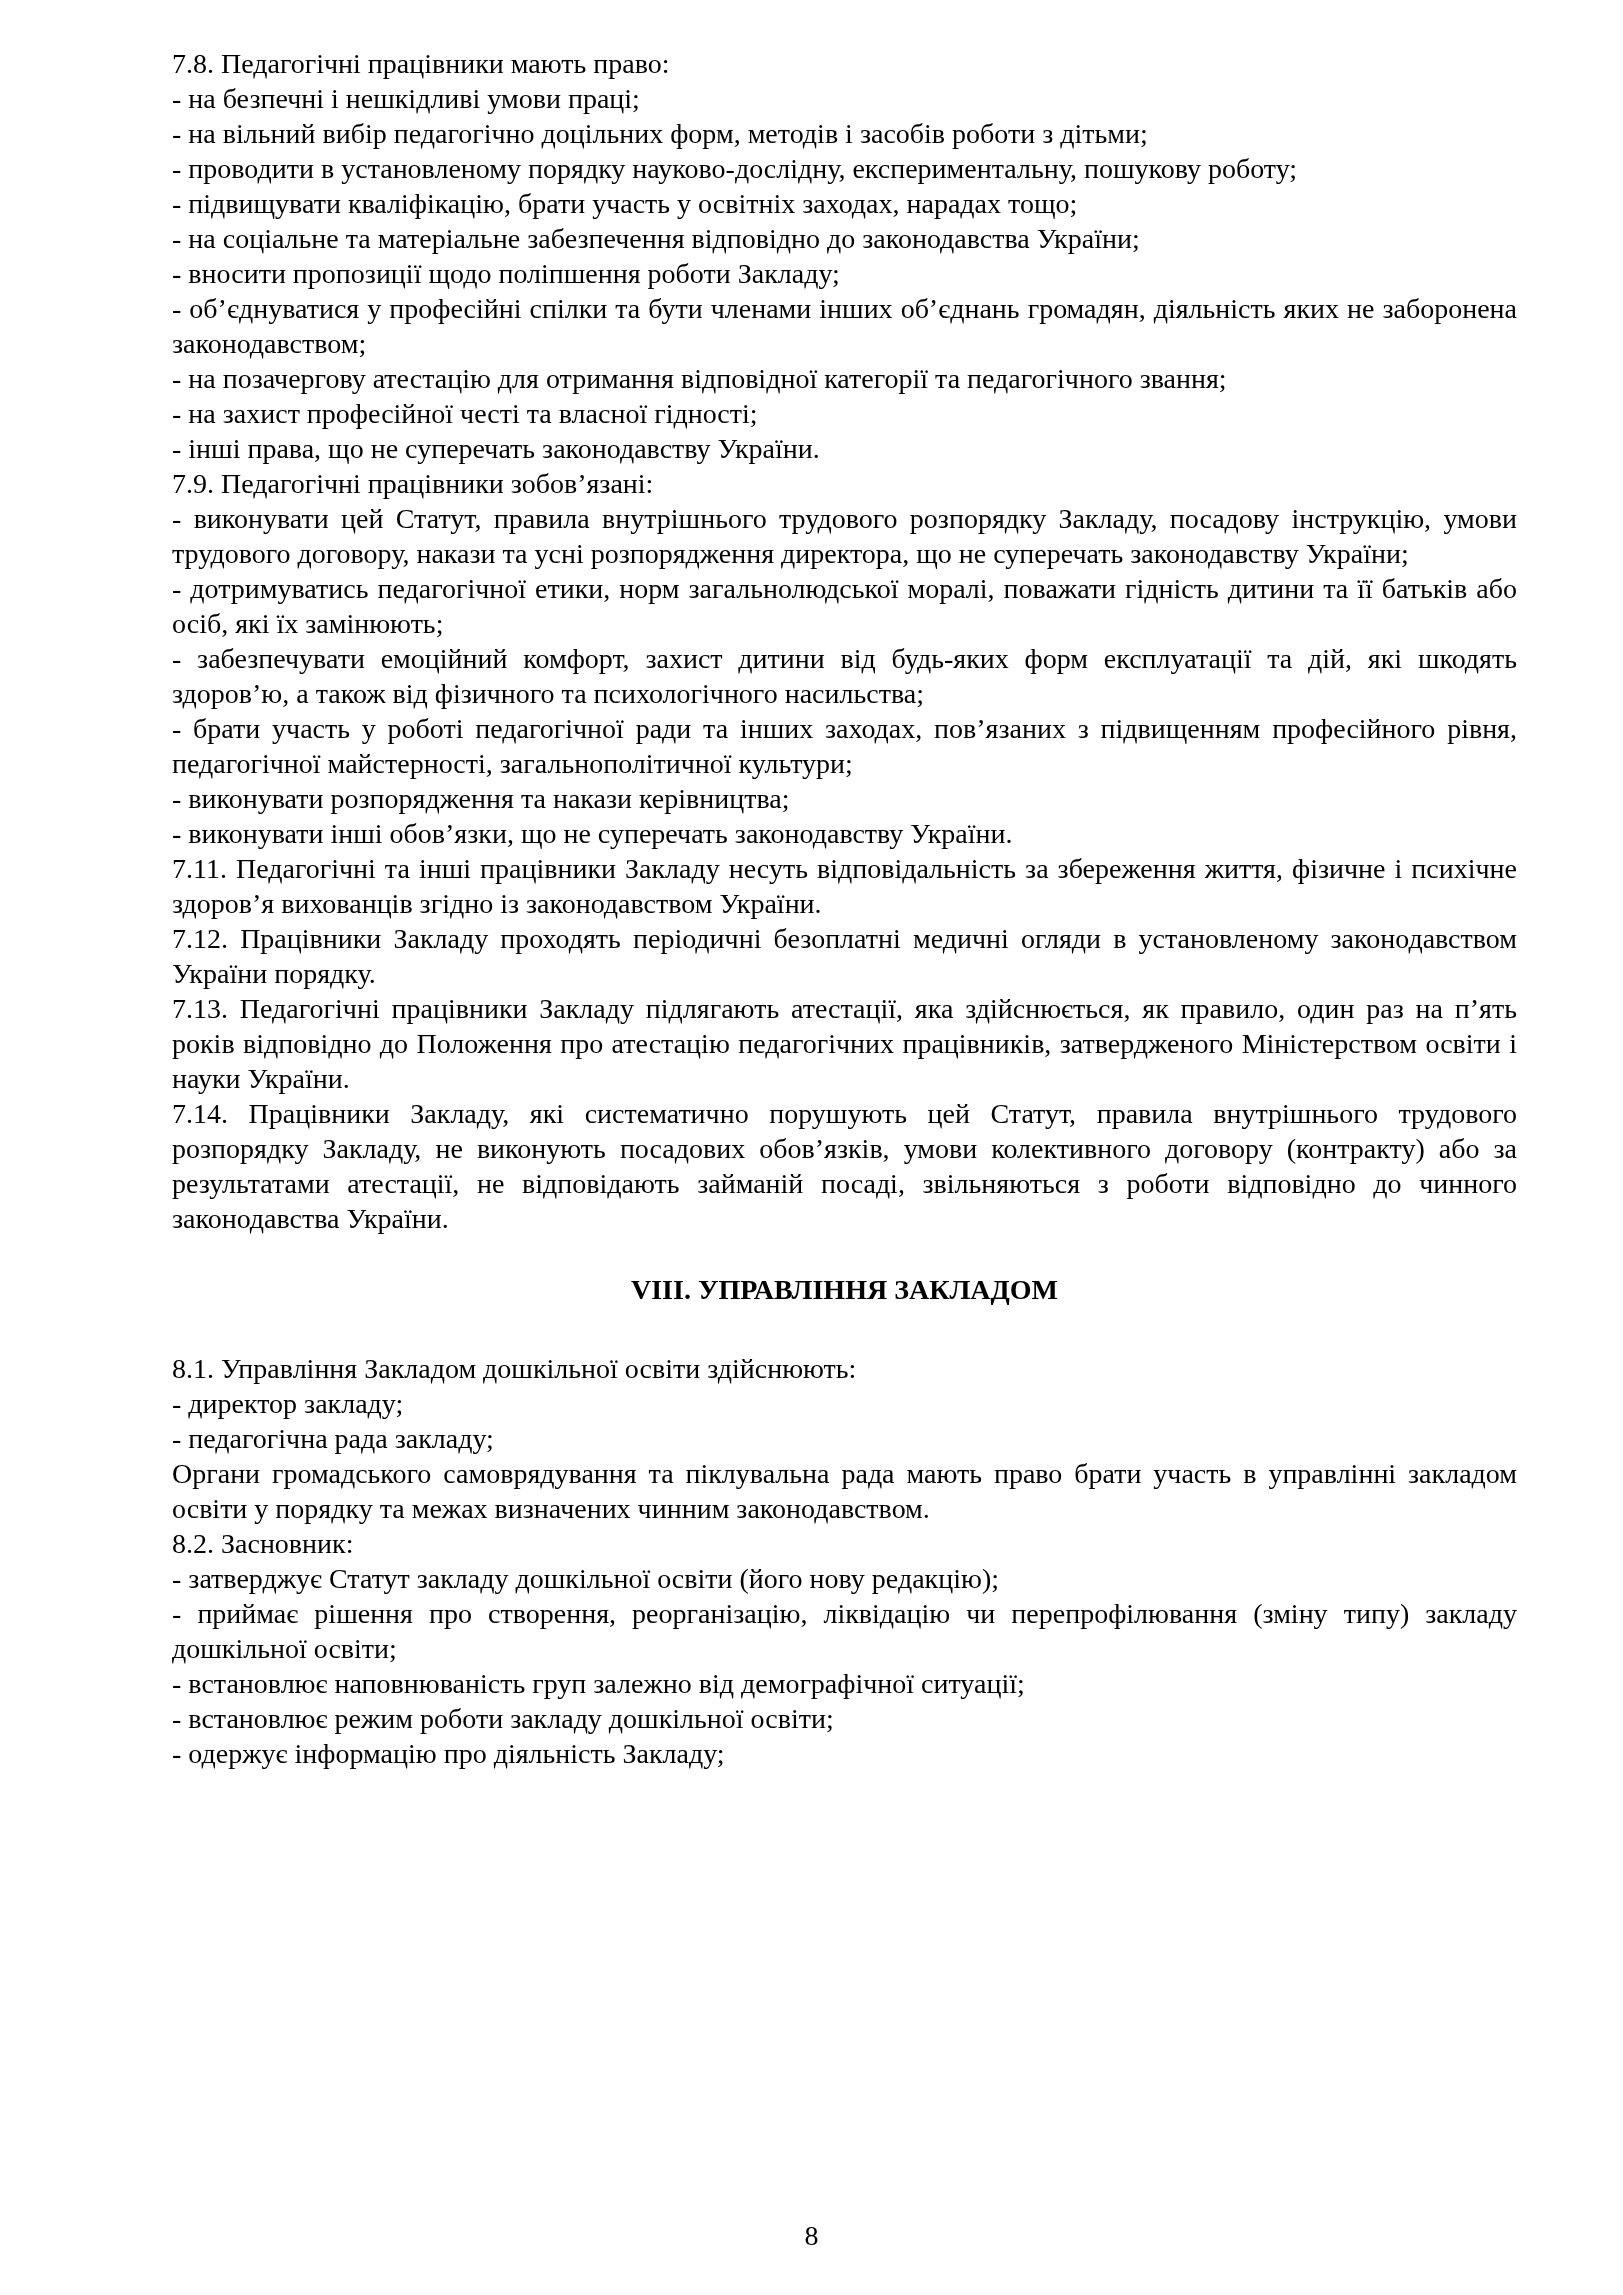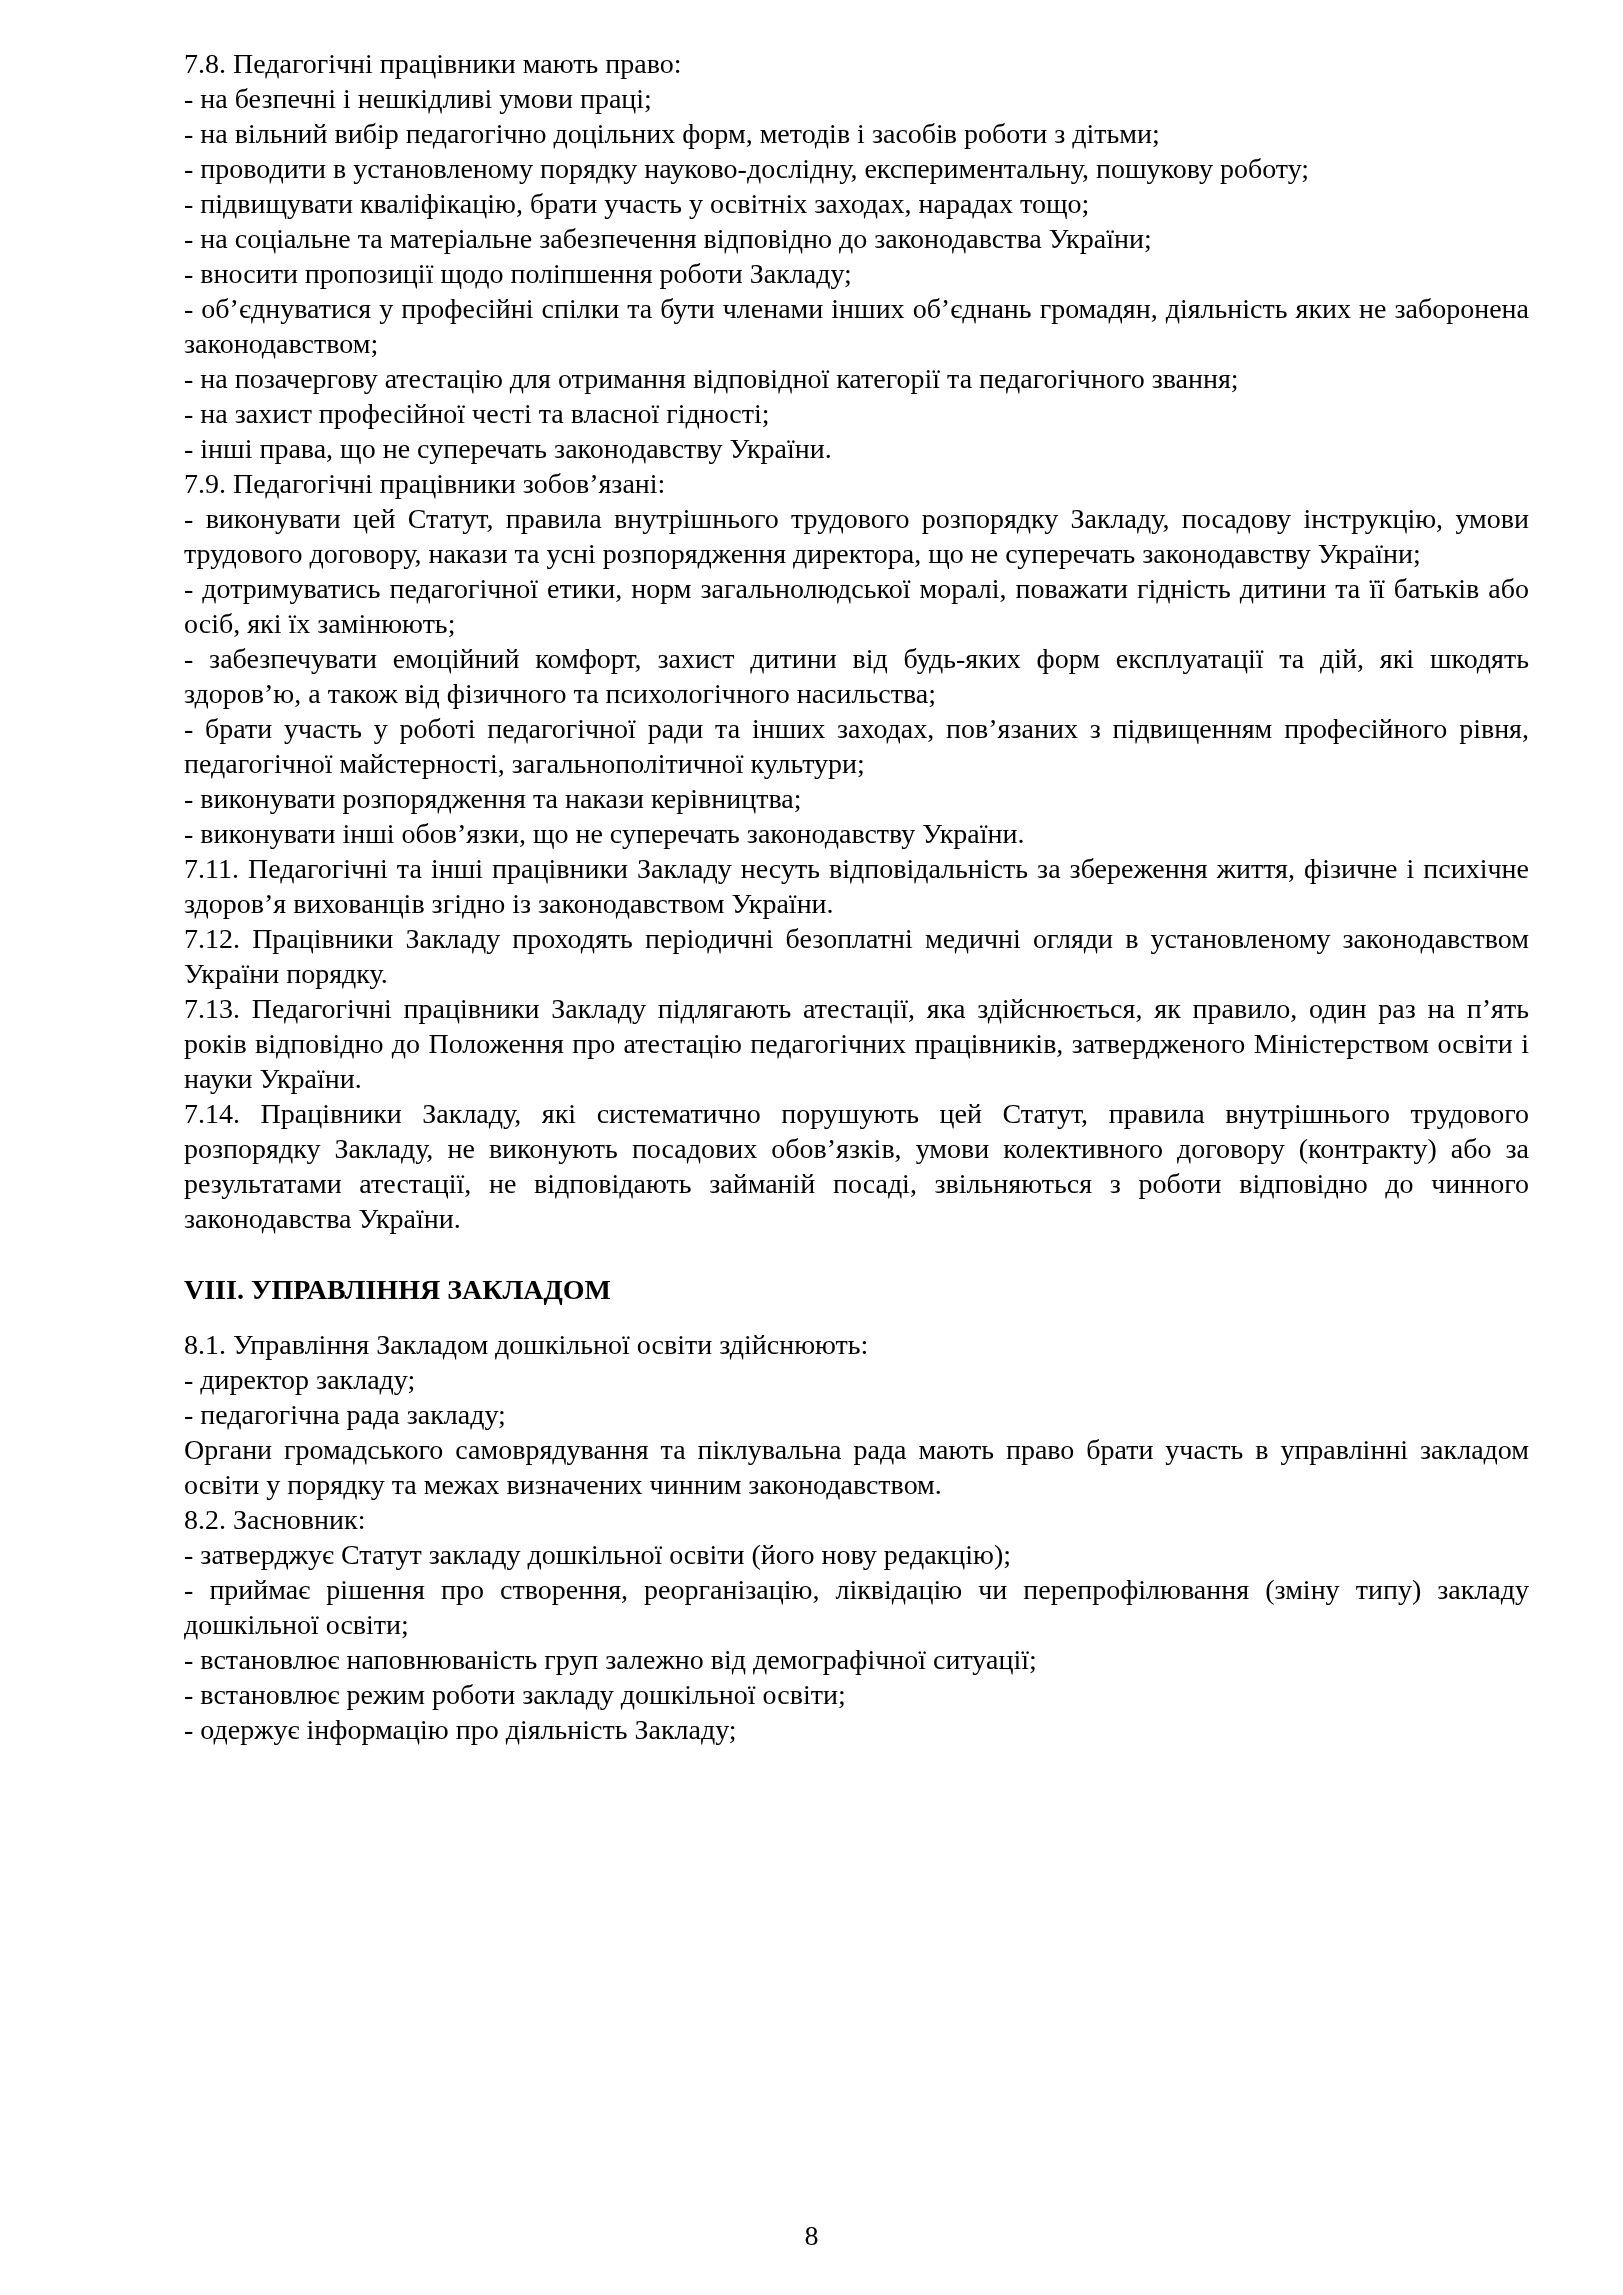--- a/index.html
+++ b/index.html
@@ -6,39 +6,39 @@
     body {
       width: 1623px;
       height: 2295px;
       position: relative;
       overflow: hidden;
       font-family: "Liberation Serif", "DejaVu Serif", serif;
       color: #000000;
     }
     .page {
       position: absolute;
-      left: 184px;
+      left: 172px;
       top: 46px;
       width: 1345px;
       font-family: Liberation Serif, serif;
     }
     .line {
       font-size: 28px;
       line-height: 35px;
       text-align: justify;
       margin: 0;
     }
     .line.last { text-align-last: left; }
     .heading {
       font-weight: bold;
-      text-align: left;
+      text-align: center;
       font-size: 28px;
       line-height: 35px;
       margin-top: 36px;
-      margin-bottom: 20px;
+      margin-bottom: 44px;
     }
     .page-number {
       position: absolute;
       left: 0;
       width: 1623px;
       top: 2218px;
       text-align: center;
       font-size: 28px;
       line-height: 35px;
     }

